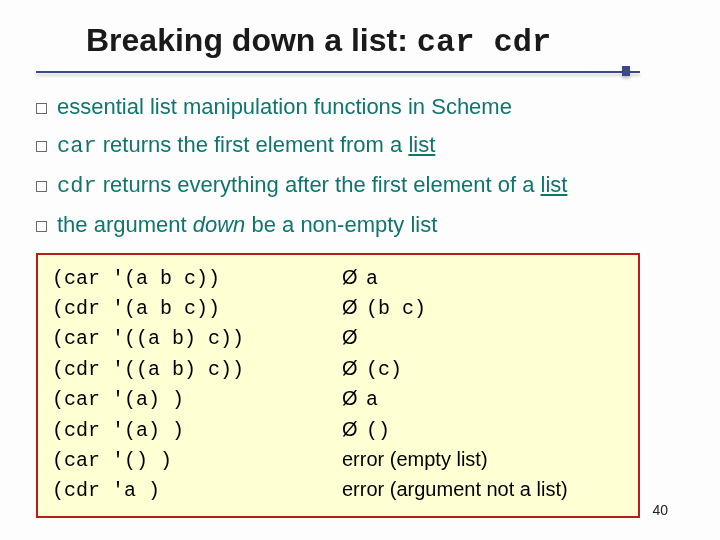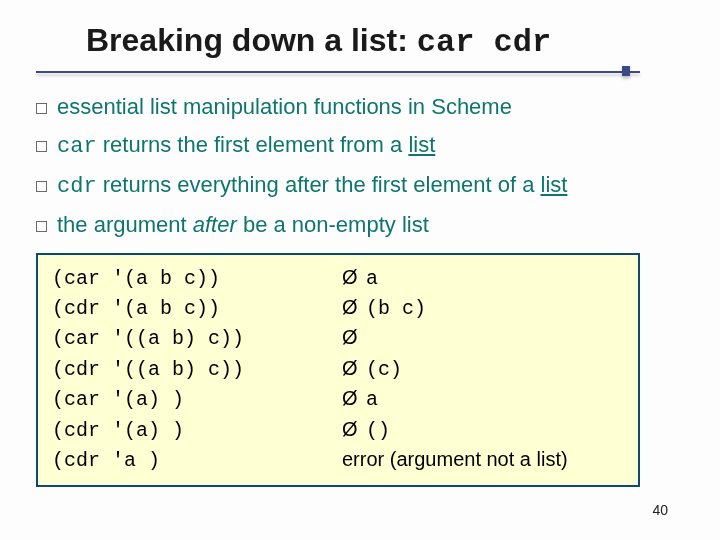--- a/index.html
+++ b/index.html
@@ -71,21 +71,21 @@
     border: 1px solid #6a6a6a;
     margin-right: 10px;
     vertical-align: 0px;
   }
   .mono {
     font-family: Liberation Mono, monospace;
   }
   .ul { text-decoration: underline; }
   em.it { font-style: italic; }
   .codebox {
-    border: 2px solid #0c4a6e;
+    border: 2px solid #b91c1c;
     background: #feffd2;
     padding: 8px 14px 10px 14px;
     margin-top: 6px;
   }
   .codebox .row {
     display: flex;
     align-items: baseline;
     font-size: 20px;
     line-height: 1.42;
   }
@@ -135,21 +135,21 @@
     <li>
       <span class="sq"></span><span>essential list manipulation functions in Scheme</span>
     </li>
     <li>
       <span class="sq"></span><span class="mono">car</span><span> returns the first element from a </span><span class="ul">list</span>
     </li>
     <li>
       <span class="sq"></span><span class="mono">cdr</span><span> returns everything after the first element of a </span><span class="ul">list</span>
     </li>
     <li>
-      <span class="sq"></span><span>the argument </span><em class="it">after</em><span> be a non-empty list</span>
+      <span class="sq"></span><span>the argument </span><em class="it">down</em><span> be a non-empty list</span>
     </li>
   </ul>
 
   <div class="codebox">
     <div class="row">
       <span class="lhs">(car '(a b c))</span>
       <span class="arrow">Ø</span>
       <span class="rhs">a</span>
     </div>
     <div class="row">
@@ -170,20 +170,25 @@
       <span class="lhs">(car '(a) )</span>
       <span class="arrow">Ø</span>
       <span class="rhs">a</span>
     </div>
     <div class="row">
       <span class="lhs">(cdr '(a) )</span>
       <span class="arrow">Ø</span>
       <span class="rhs">()</span>
     </div>
     <div class="row errrow">
+      <span class="lhs">(car '() )</span>
+      <span class="arrow"></span>
+      <span class="err">error (empty list)</span>
+    </div>
+    <div class="row errrow">
       <span class="lhs">(cdr 'a )</span>
       <span class="arrow"></span>
       <span class="err">error (argument not a list)</span>
     </div>
   </div>
 
   <div class="pagenum">40</div>
 </div>
 
 </body></html>

